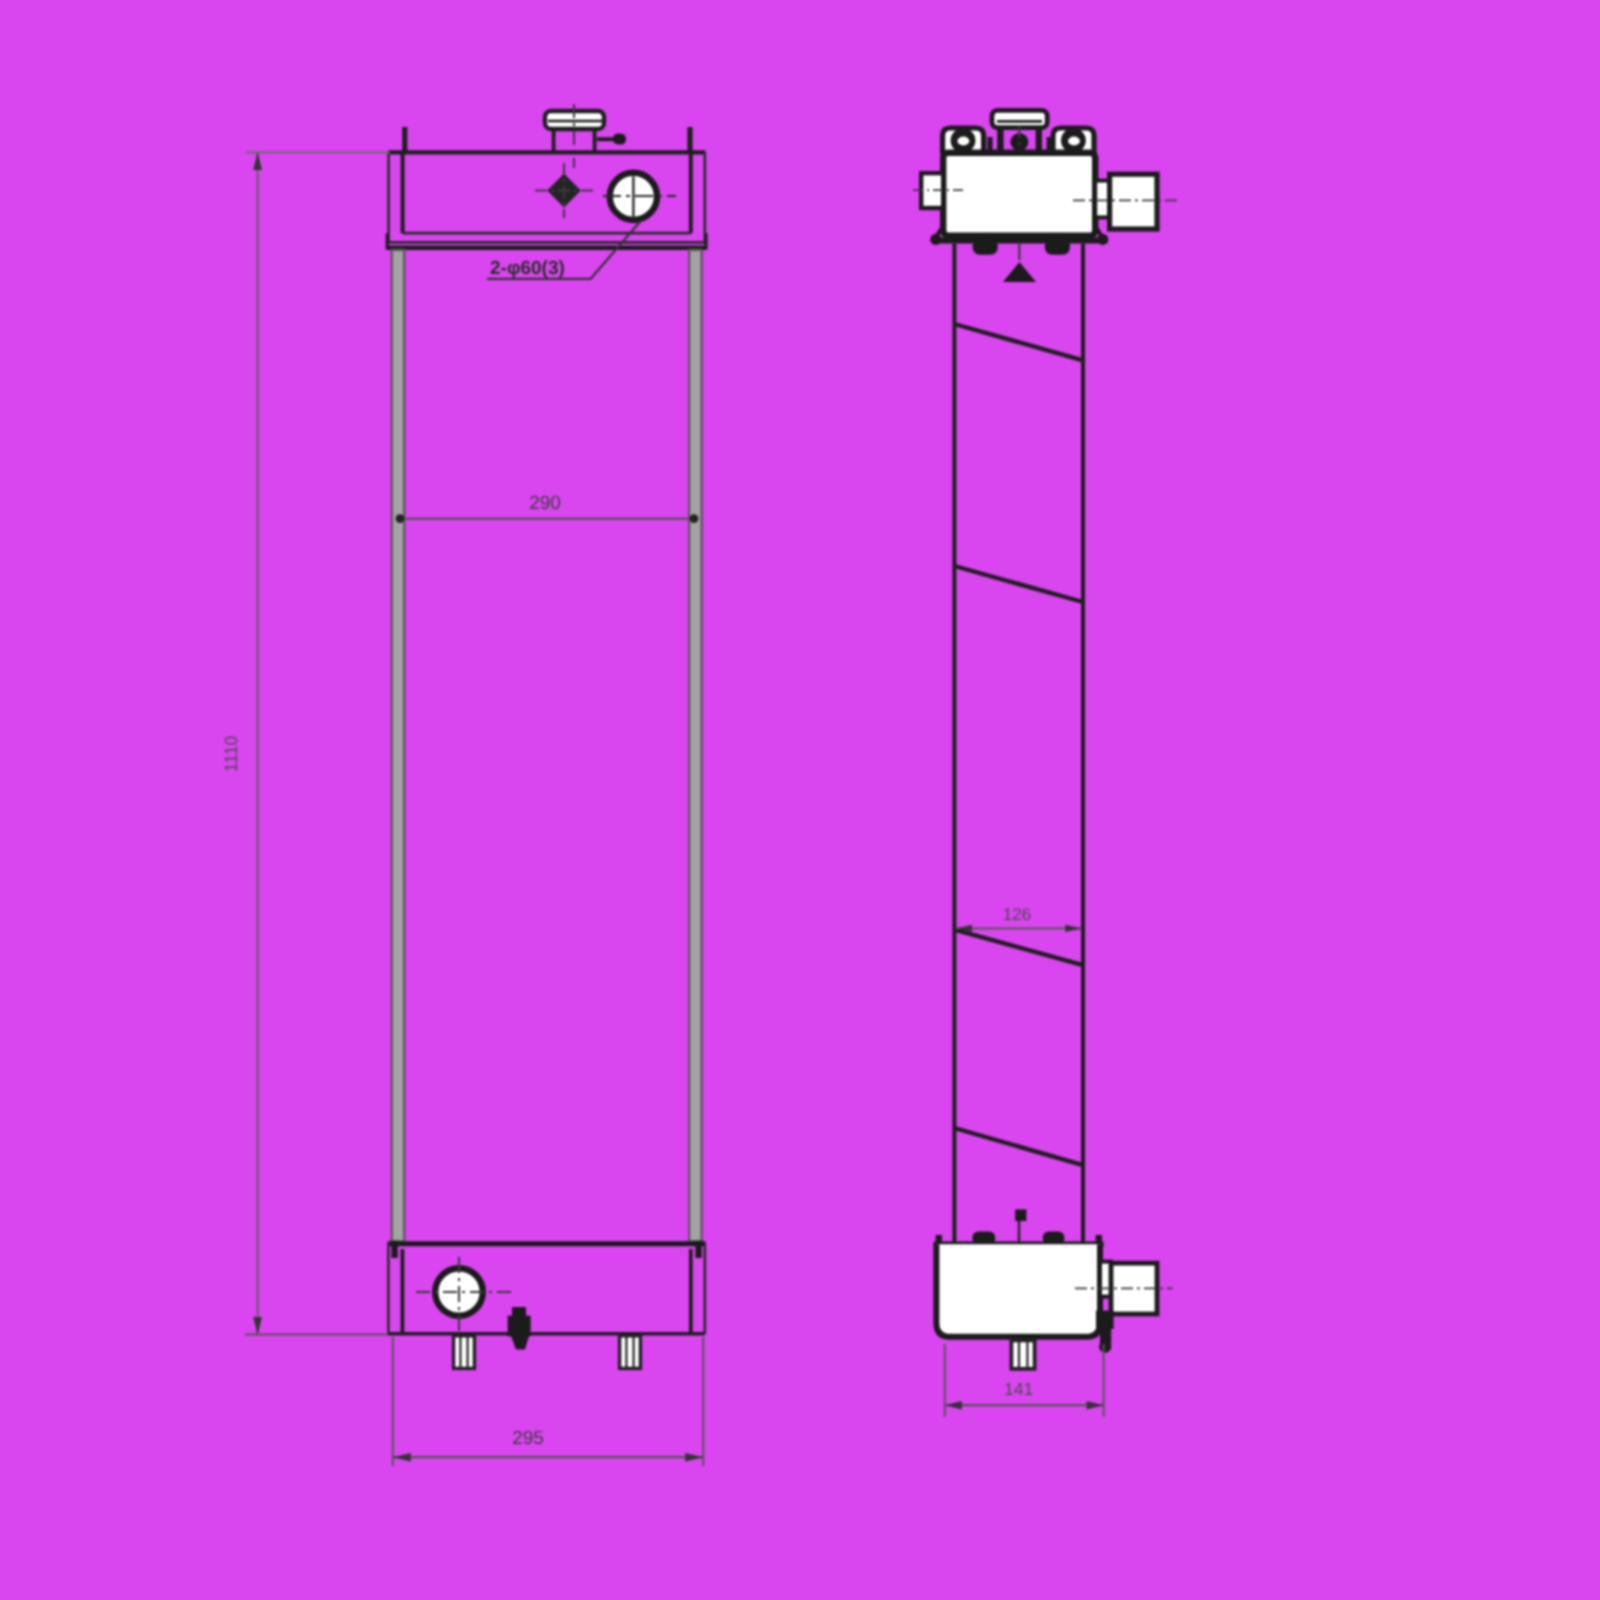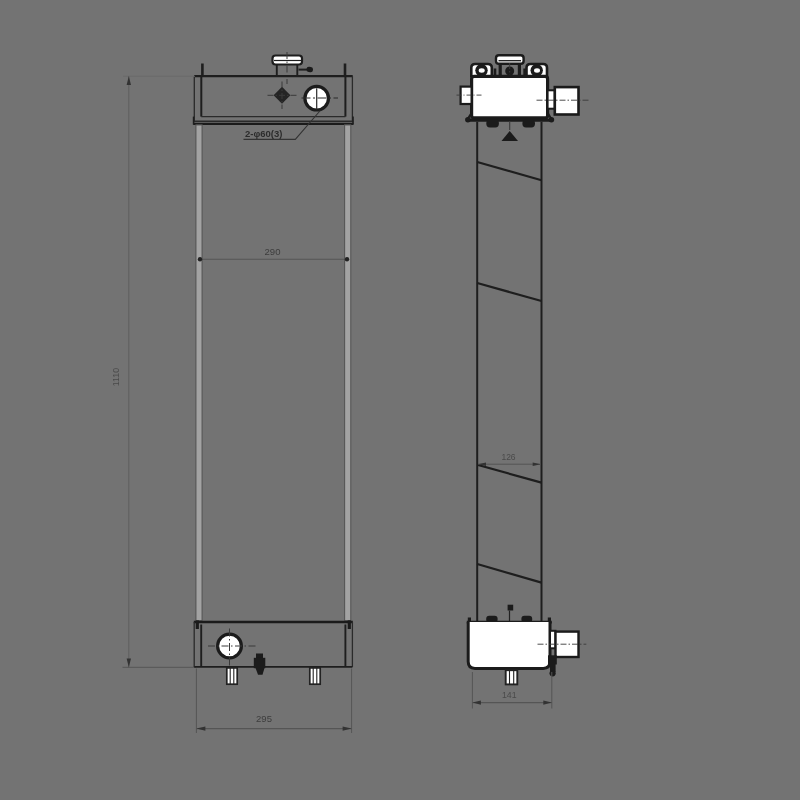--- a/index.html
+++ b/index.html
@@ -1,16 +1,16 @@
 <!DOCTYPE html>
 <html><head>
 <meta charset="utf-8">
 <style>
   html,body{margin:0;padding:0;background:#ffffff;}
-  .sheet{width:800px;height:800px;position:relative;background:#737373;
+  .sheet{width:800px;height:800px;position:relative;background:#d946ef;
          font-family:"Liberation Sans", sans-serif;}
   svg{position:absolute;left:0;top:0;filter:blur(0.62px);}
   text{font-family:"Liberation Sans", sans-serif;}
 </style>
 </head>
 <body>
 <div class="sheet">
 <svg width="800" height="800" viewBox="0 0 800 800">
 
 <g id="fv-cap">

